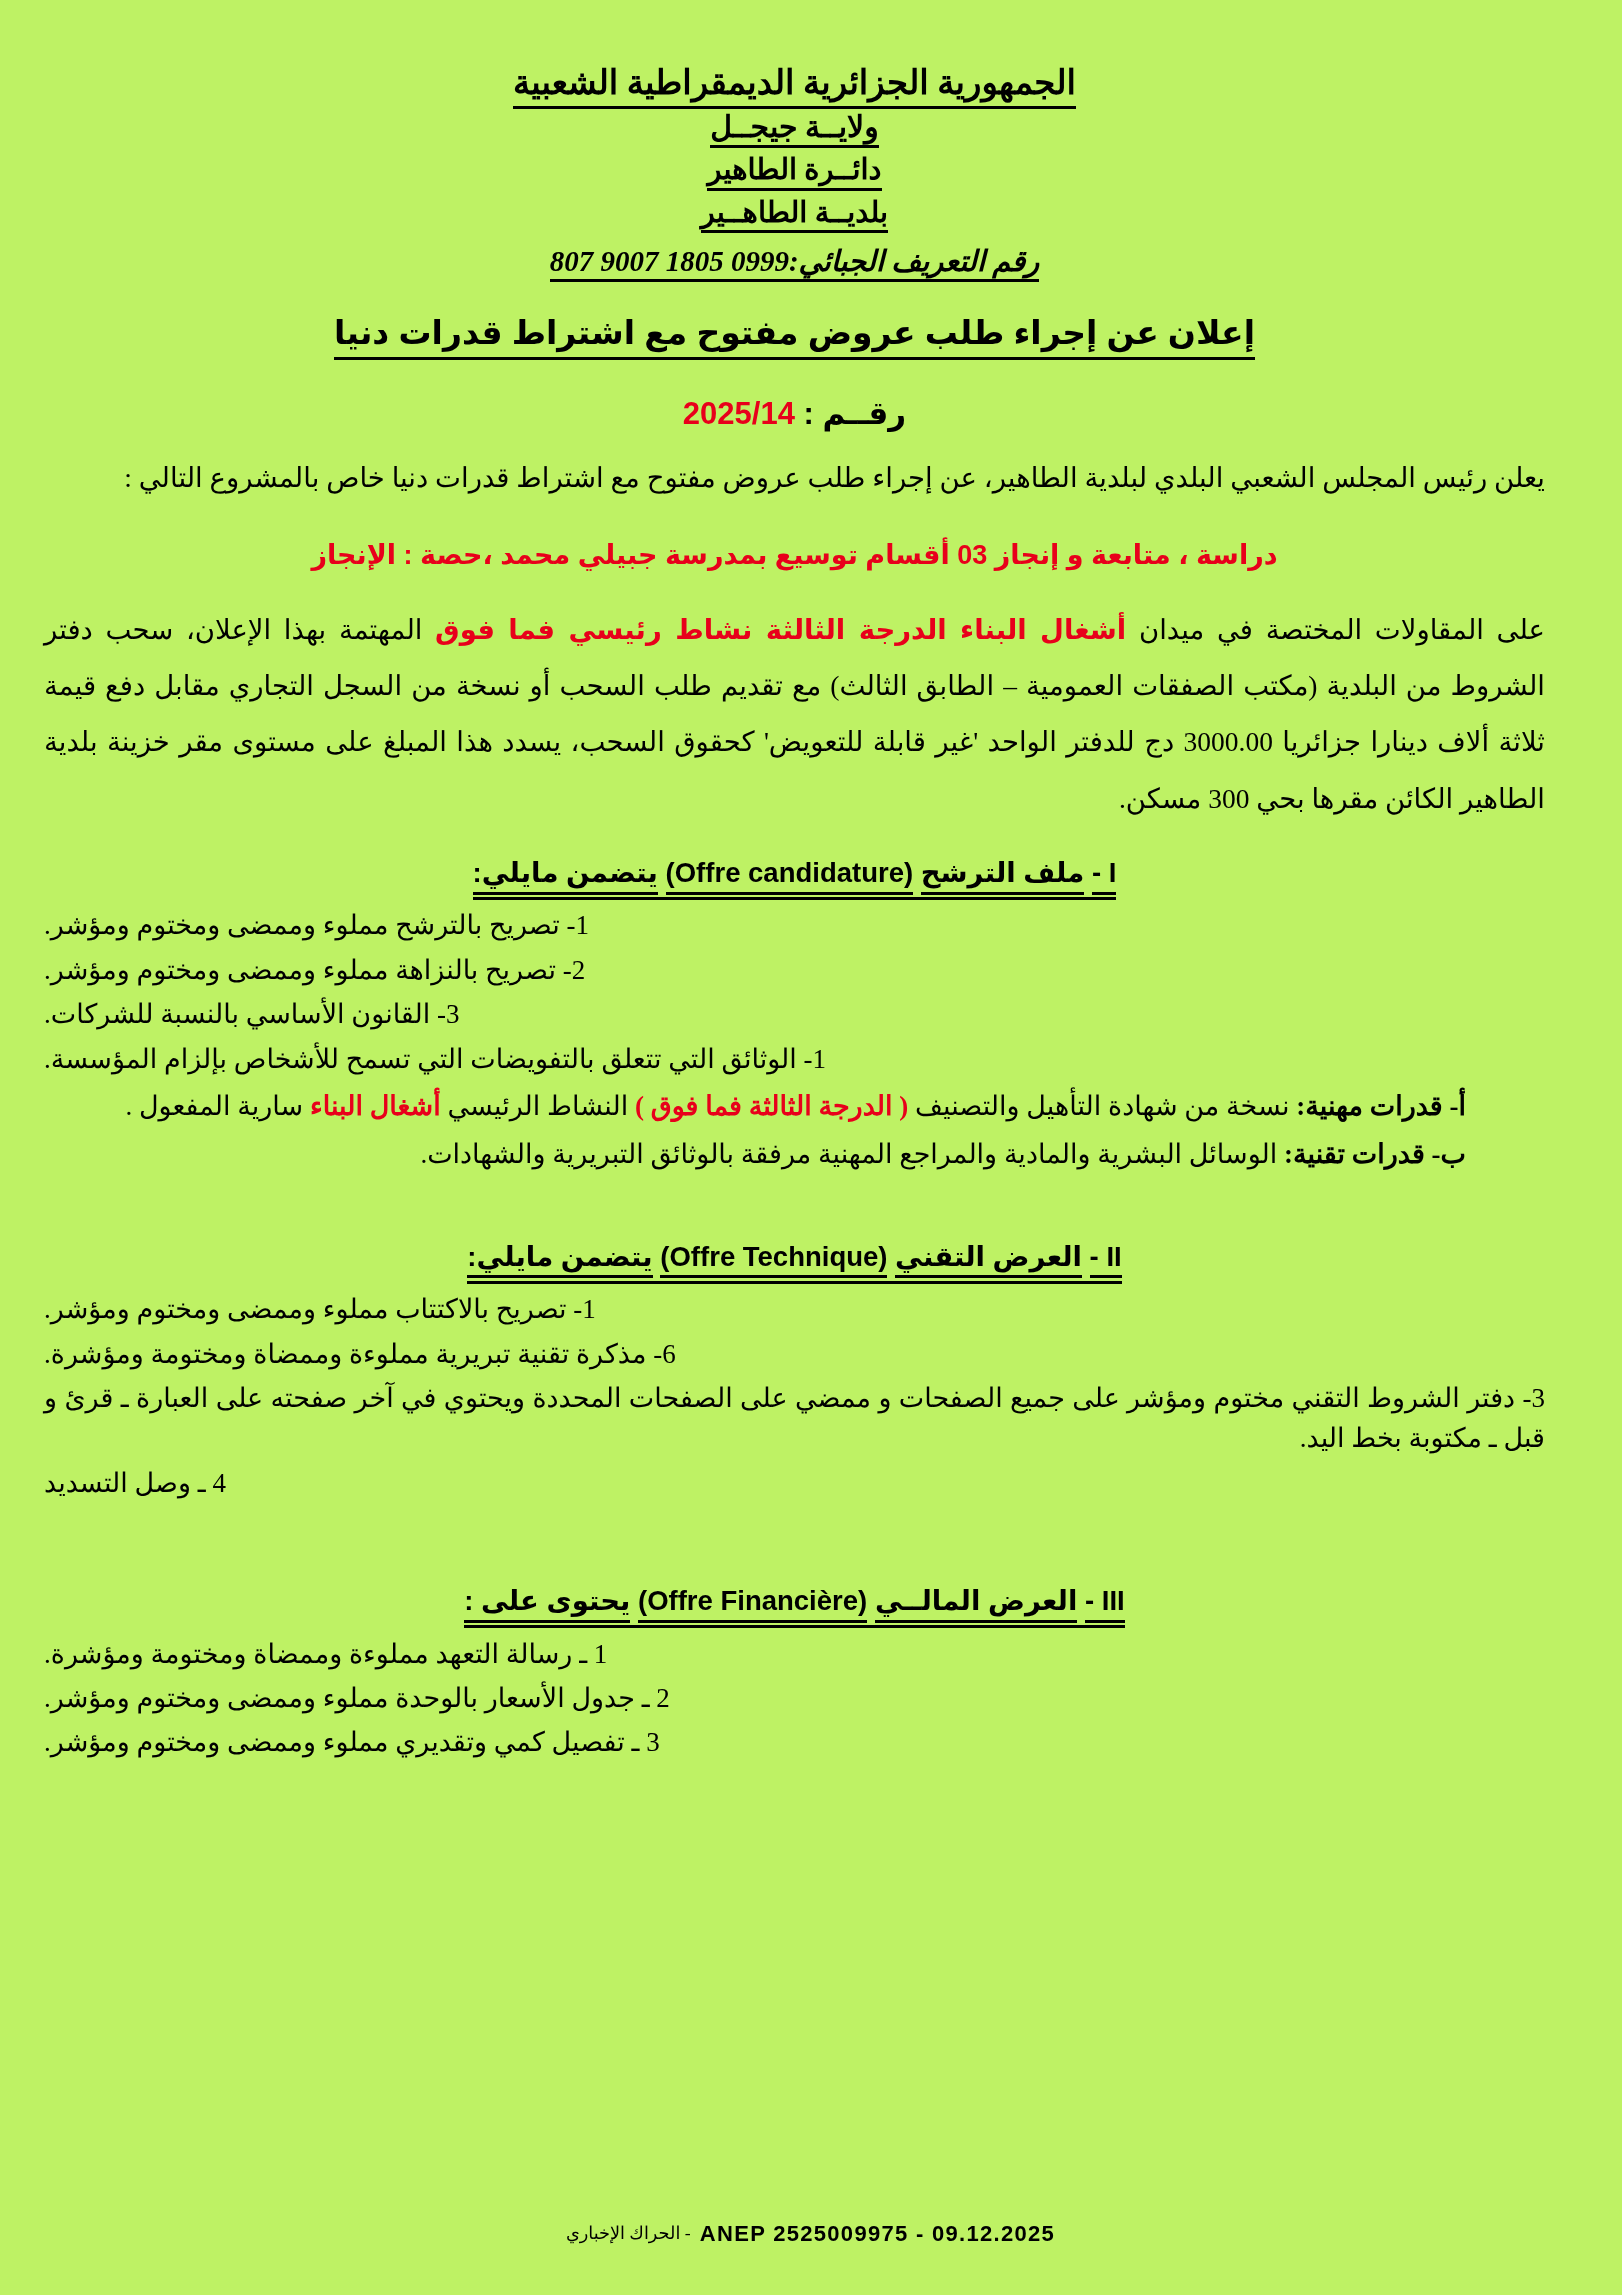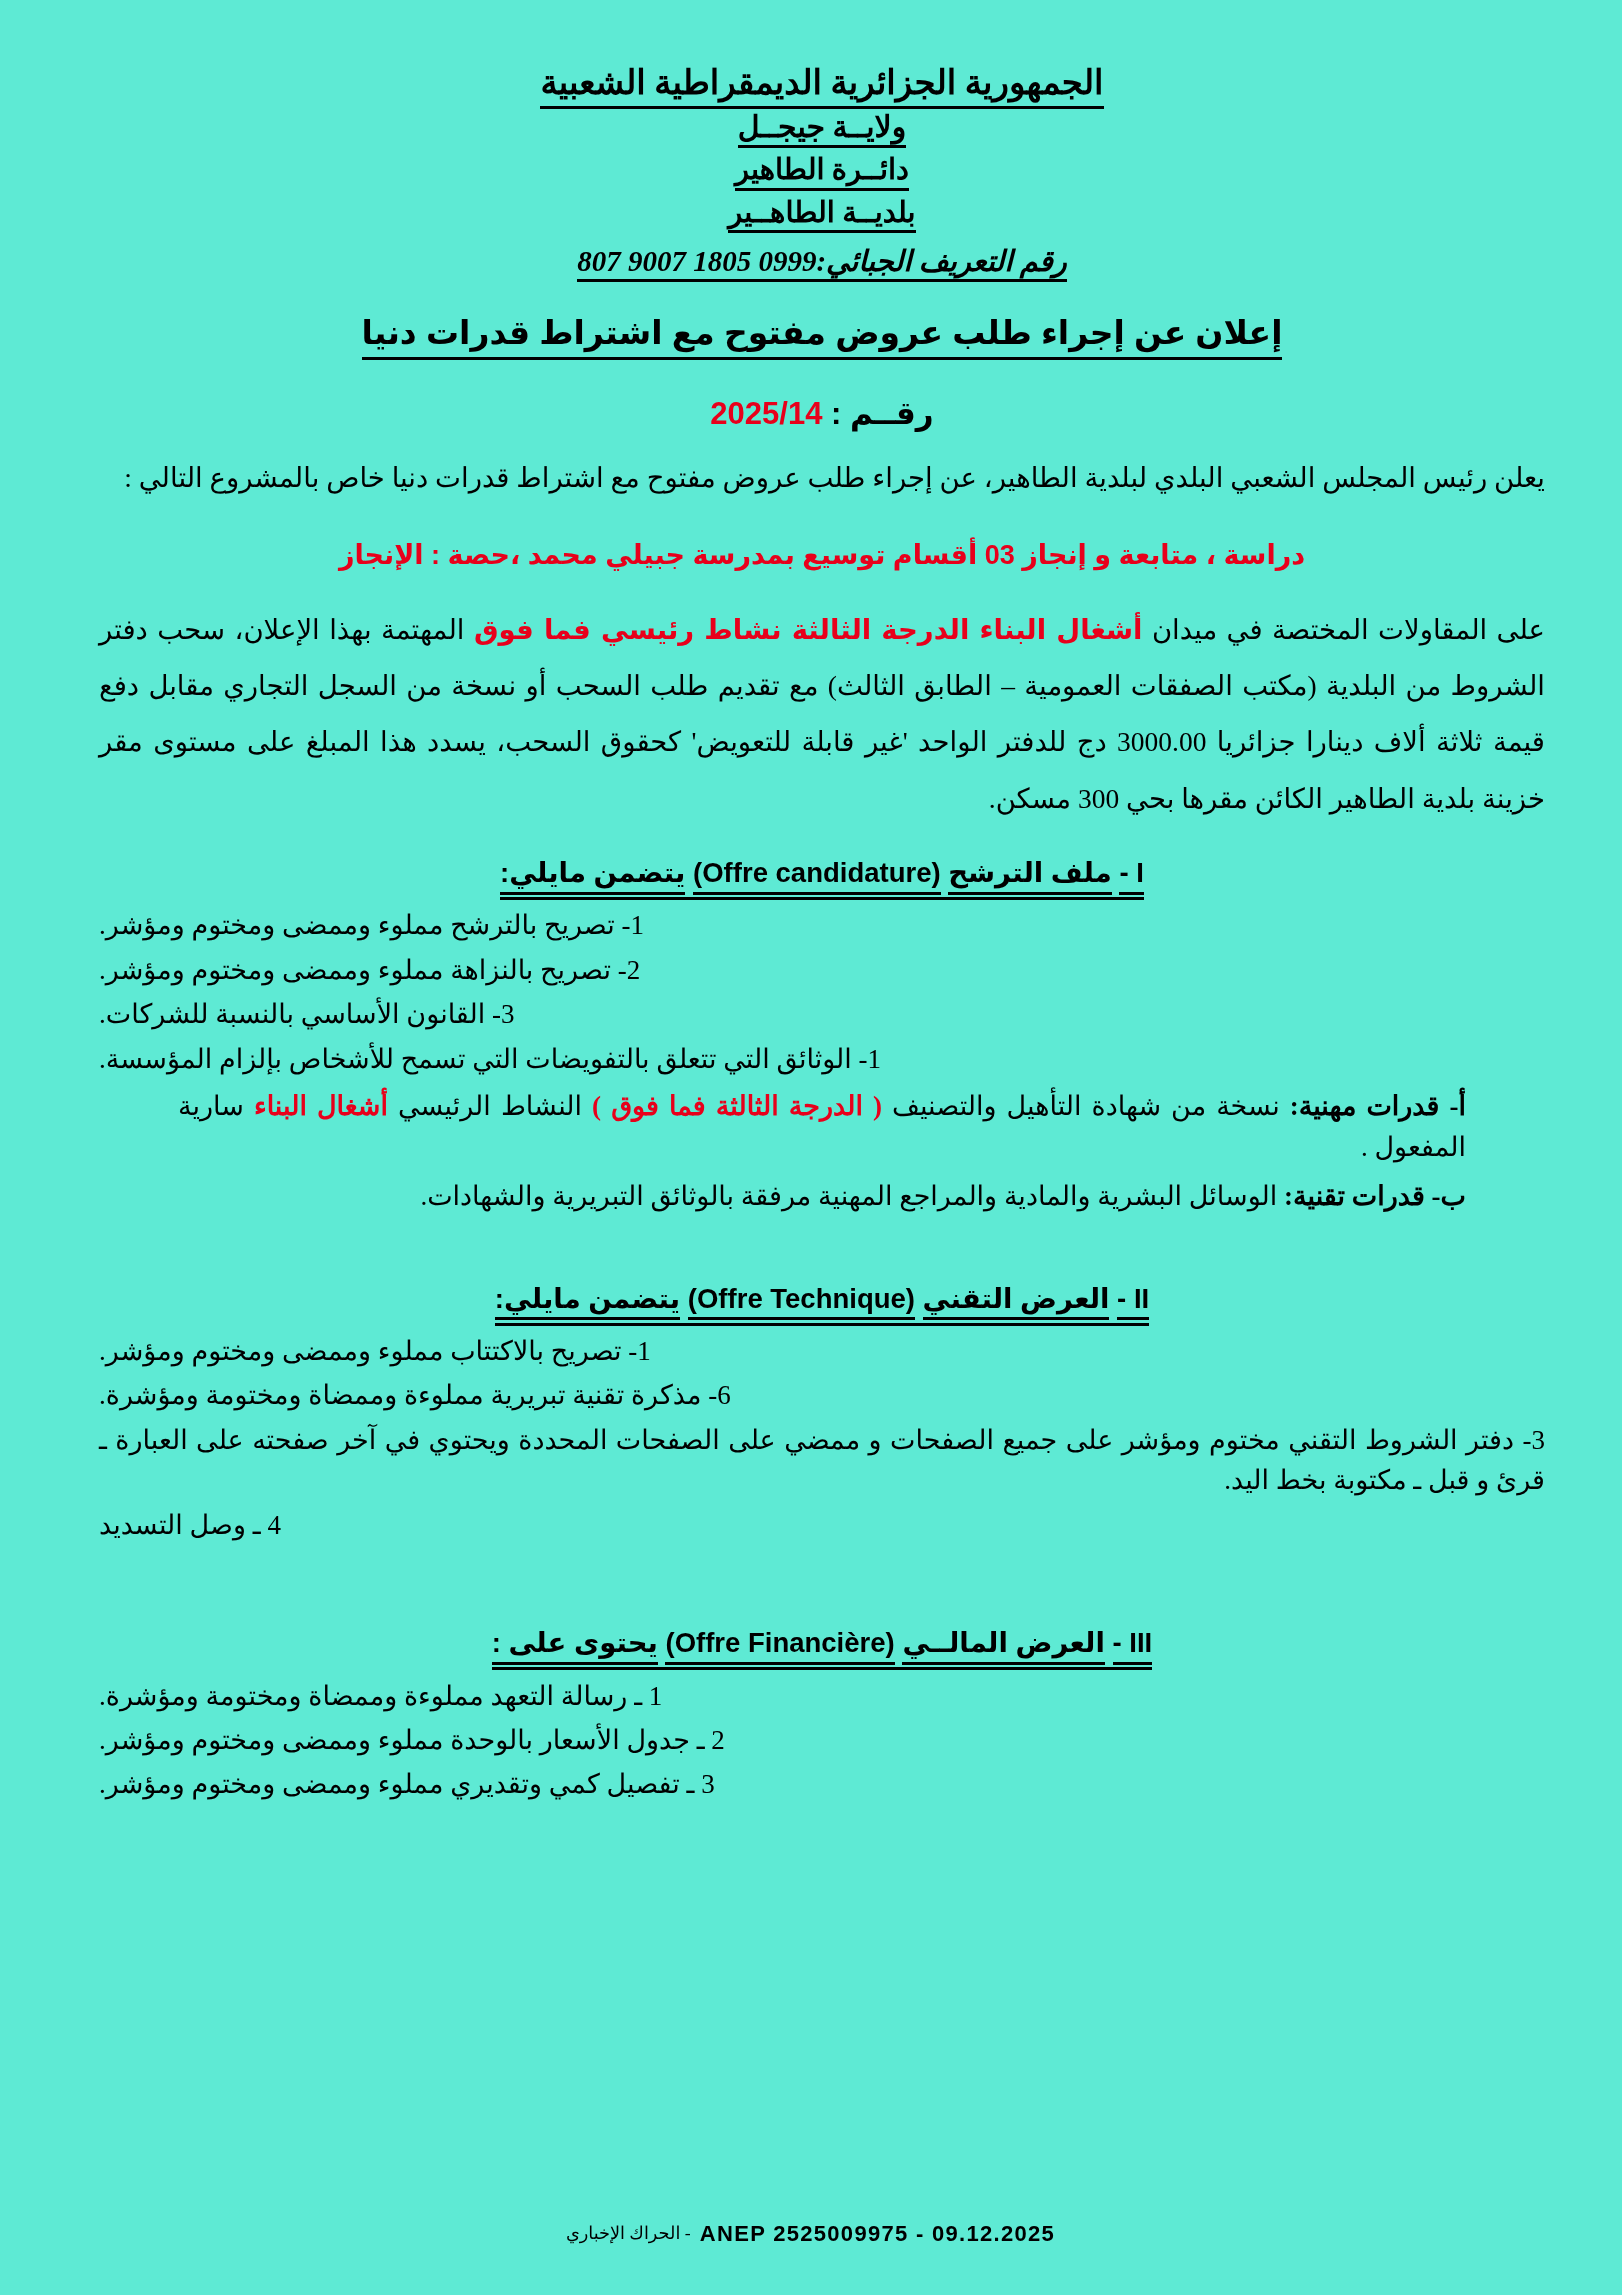--- a/index.html
+++ b/index.html
@@ -9,23 +9,23 @@
     background: #ffffff;
   }
   body {
     font-family: "Liberation Serif", "DejaVu Serif", serif;
     color: #000000;
   }
   .page {
     position: relative;
     width: 1623px;
     height: 2295px;
-    background: #5eead4;
+    background: #bef264;
     box-sizing: border-box;
-    padding: 63px 77px 26px 100px;
+    padding: 63px 77px 26px 45px;
     overflow: hidden;
   }
 
   
   .header-block {
     text-align: center;
     direction: rtl;
   }
   .hdr-line {
     font-family: "Liberation Serif", "DejaVu Serif", serif;

